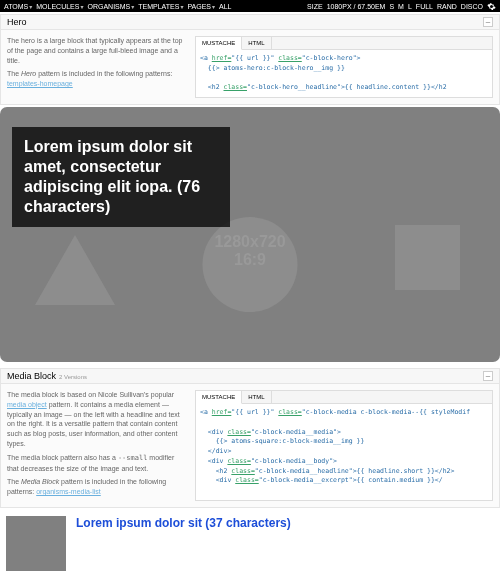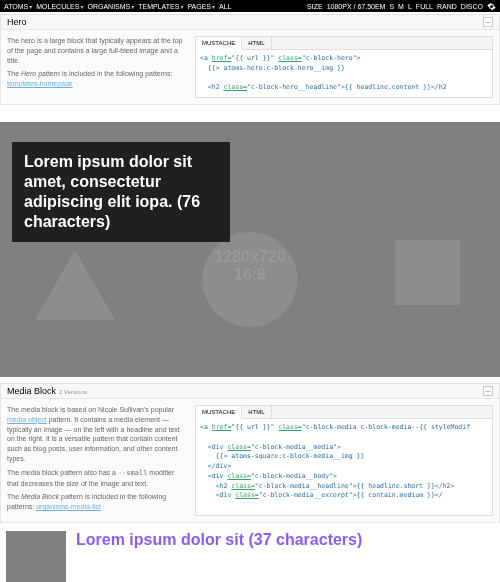--- a/index.html
+++ b/index.html
@@ -16,29 +16,29 @@
   .desc a { color: #6ab0de; text-decoration: underline; }
   .desc em { font-style: italic; }
   .codebox { flex: 1; border: 1px solid #ddd; background: #fff; }
   .tabs { display: flex; border-bottom: 1px solid #ddd; background: #f5f5f5; }
   .tabs .tab { padding: 3px 6px; font-size: 6px; border-right: 1px solid #ddd; cursor: pointer; }
   .tabs .tab.active { background: #fff; border-bottom: 1px solid #fff; margin-bottom: -1px; }
   .code { font-family: Menlo, Consolas, monospace; font-size: 6.5px; padding: 4px; color: #888; white-space: pre-wrap; overflow: hidden; line-height: 1.5; }
   .code .tag { color: #2b6ea8; }
   .code .attr { color: #38a169; text-decoration: underline; }
   .code .mvar { color: #2b6ea8; }
-  .hero-preview { background: #808080; height: 255px; position: relative; overflow: hidden; margin-top: 17px; }
+  .hero-preview { background: #808080; height: 255px; position: relative; overflow: hidden; margin-top: 2px; border-radius: 7px; }
   .hero-title-box { position: absolute; top: 20px; left: 12px; width: 218px; background: rgba(0,0,0,.75); color: #fff; font-weight: bold; font-size: 16px; line-height: 1.25; padding: 10px 12px; }
   .ph-text { position: absolute; top: 126px; left: 50%; transform: translateX(-50%); text-align: center; color: #999; font-weight: bold; font-size: 16px; line-height: 1.1; }
   .shape-circle { position: absolute; width: 95px; height: 95px; border-radius: 50%; background: #999; top: 110px; left: 50%; transform: translateX(-50%); opacity: .5; }
   .shape-square { position: absolute; width: 65px; height: 65px; background: #999; top: 118px; right: 40px; opacity: .5; }
   .shape-tri { position: absolute; width: 0; height: 0; border-left: 40px solid transparent; border-right: 40px solid transparent; border-bottom: 70px solid #999; top: 128px; left: 35px; opacity: .5; }
   .media-preview { display: flex; gap: 10px; padding: 8px 6px; align-items: flex-start; }
   .media-img { width: 60px; height: 55px; background: #808080; flex-shrink: 0; }
-  .media-title { font-size: 16px; font-weight: bold; color: #8b5cf6; }
+  .media-title { font-size: 12px; font-weight: bold; color: #1d4ed8; }
   .tog { width: 10px; height: 10px; border: 1px solid #ccc; background: #fff; font-size: 8px; line-height: 8px; text-align: center; color: #666; cursor: pointer; }
   .gear { width: 9px; height: 9px; }
 </style>
 </head>
 <body>
 
 <div class="topbar">
   <div class="nav">
     <span>
         <span>ATOMS</span>

